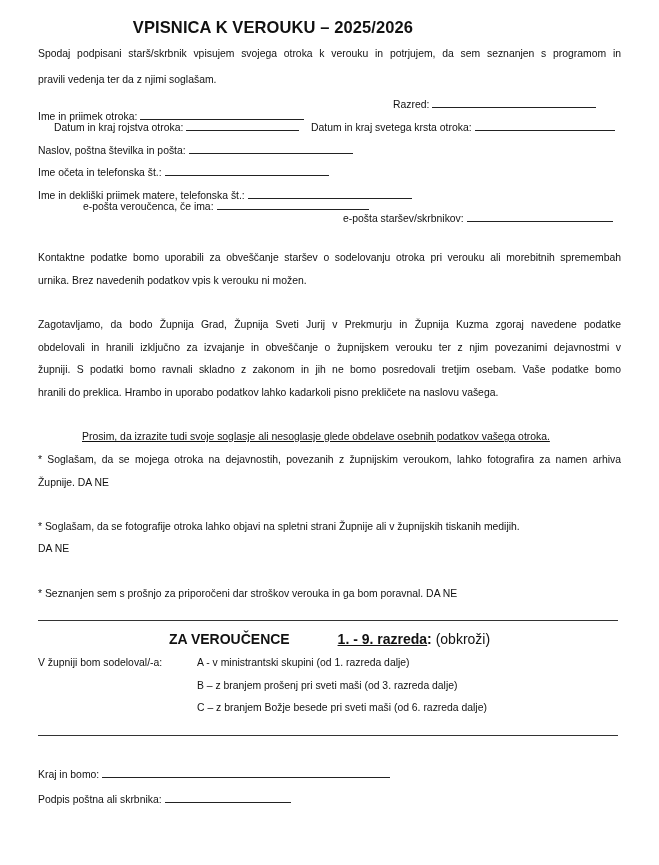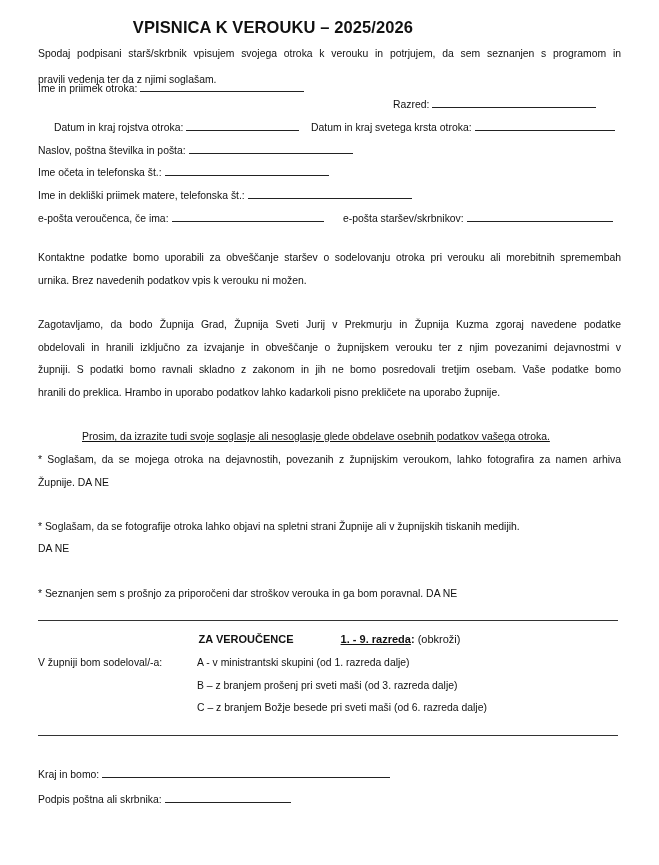--- a/index.html
+++ b/index.html
@@ -60,42 +60,42 @@
     position: absolute;
     left: 38px;
     width: 580px;
     border-top: 1px solid #333;
     height: 0;
   }
   .section-heading {
     position: absolute;
     left: 0; width: 659px;
     text-align: center;
-    font-size: 11px;
+    font-size: 14px;
     line-height: 14px;
   }
   .opt {
     position: absolute;
     left: 197px;
     font-size: 10.4px;
     line-height: 14px;
     white-space: nowrap;
   }
 </style>
 </head>
 <body>
 
 <div class="page">
 
   <div class="title">VPISNICA K VEROUKU – 2025/2026</div>
 
   <div class="justify" style="top:47px;">Spodaj podpisani starš/skrbnik vpisujem svojega otroka k verouku in potrjujem, da sem seznanjen s programom in</div>
   <div class="line" style="top:73px;">pravili vedenja ter da z njimi soglašam.</div>
 
-  <div class="line" style="top:80px;">
+  <div class="line" style="top:108px;">
     <span>Ime in priimek otroka:</span><span class="blank" style="width:164px;"></span>
   </div>
   <div class="line" style="top:96px; left:393px;">
     <span>Razred:</span><span class="blank" style="width:164px;"></span>
   </div>
 
   <div class="line" style="top:119px;padding-left:16px;">
     <span>Datum in kraj rojstva otroka:</span><span class="blank" style="width:113px;"></span>
   </div>
   <div class="line" style="top:119px; left:301px;padding-left:10px;">
@@ -107,34 +107,34 @@
   </div>
 
   <div class="line" style="top:164px;">
     <span>Ime očeta in telefonska št.:</span><span class="blank" style="width:164px;"></span>
   </div>
 
   <div class="line" style="top:187px;">
     <span>Ime in dekliški priimek matere, telefonska št.:</span><span class="blank" style="width:164px;"></span>
   </div>
 
-  <div class="line" style="top:210px;">
+  <div class="line" style="top:198px;margin-left:45px;">
     <span>e-pošta veroučenca, če ima:</span><span class="blank" style="width:152px;"></span>
   </div>
   <div class="line" style="top:210px; left:343px;">
     <span>e-pošta staršev/skrbnikov:</span><span class="blank" style="width:146px;"></span>
   </div>
 
   <div class="justify" style="top:251px;">Kontaktne podatke bomo uporabili za obveščanje staršev o sodelovanju otroka pri verouku ali morebitnih spremembah</div>
   <div class="line" style="top:274px;">urnika. Brez navedenih podatkov vpis k verouku ni možen.</div>
 
   <div class="justify" style="top:318px;">Zagotavljamo, da bodo Župnija Grad, Župnija Sveti Jurij v Prekmurju in Župnija Kuzma zgoraj navedene podatke</div>
   <div class="justify" style="top:341px;">obdelovali in hranili izključno za izvajanje in obveščanje o župnijskem verouku ter z njim povezanimi dejavnostmi v</div>
   <div class="justify" style="top:363px;">župniji. S podatki bomo ravnali skladno z zakonom in jih ne bomo posredovali tretjim osebam. Vaše podatke bomo</div>
-  <div class="line" style="top:386px;">hranili do preklica. Hrambo in uporabo podatkov lahko kadarkoli pisno prekličete na uporabo župnije.</div>
+  <div class="line" style="top:386px;">hranili do preklica. Hrambo in uporabo podatkov lahko kadarkoli pisno prekličete na naslovu vašega.</div>
 
   <div class="line u" style="top:430px;">Prosim, da izrazite tudi svoje soglasje ali nesoglasje glede obdelave osebnih podatkov vašega otroka.</div>
   <div class="justify" style="top:453px;">* Soglašam, da se mojega otroka na dejavnostih, povezanih z župnijskim veroukom, lahko fotografira za namen arhiva</div>
   <div class="line" style="top:476px;">Župnije. DA NE</div>
 
   <div class="line" style="top:520px;">* Soglašam, da se fotografije otroka lahko objavi na spletni strani Župnije ali v župnijskih tiskanih medijih.</div>
   <div class="line" style="top:542px;">DA NE</div>
 
   <div class="line" style="top:587px;">* Seznanjen sem s prošnjo za priporočeni dar stroškov verouka in ga bom poravnal. DA NE</div>
 

